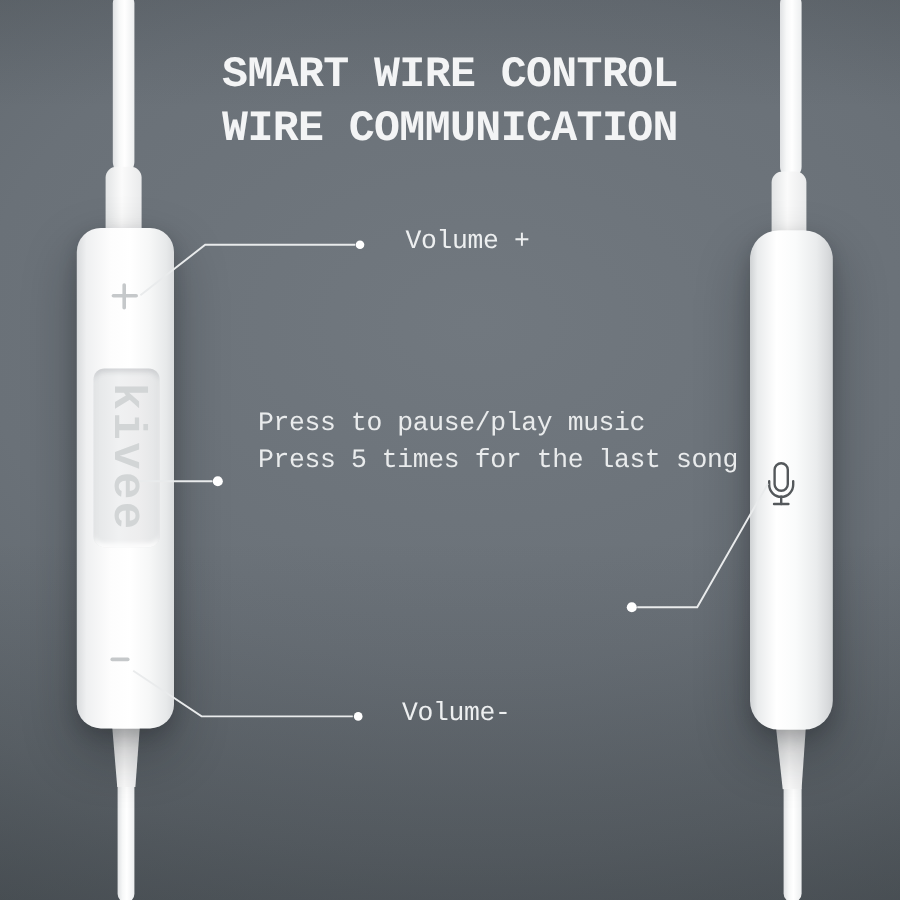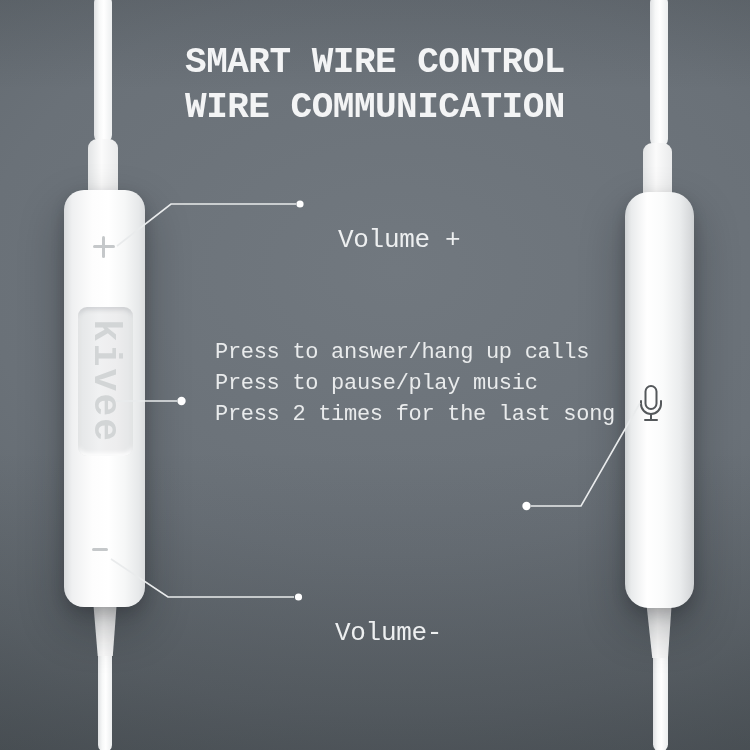--- a/index.html
+++ b/index.html
@@ -40,21 +40,21 @@
   .plus-h{left:29px;top:55px;width:22px;height:3px;}
   .plus-v{left:38px;top:46px;width:3px;height:22px;}
   .minus-b{left:28px;top:358px;width:16px;height:3px;}
   
   .remote-side{position:absolute;left:625px;top:192px;width:69px;height:416px;border-radius:24px;
     background:linear-gradient(90deg,#cfd2d4 0%,#e9ebec 9%,#ffffff 32%,#fafbfb 55%,#eaeced 80%,#d8dadc 94%,#cdd0d2 100%);
     box-shadow:0 20px 45px rgba(15,18,22,.32),0 6px 14px rgba(15,18,22,.18);}
   .mic-svg{position:absolute;left:6px;top:190px;width:40px;height:48px;}
   
   .callouts{position:absolute;left:0;top:0;pointer-events:none;}
-  .label{position:absolute;color:#edeff0;font-size:26px;letter-spacing:-.3px;white-space:nowrap;margin-top:36px;}
+  .label{position:absolute;color:#edeff0;font-size:22px;letter-spacing:-.3px;white-space:nowrap;}
   .lbl-volup{left:338px;top:189px;}
   .lbl-voldown{left:335px;top:582px;}
   .lbl-mic{left:369px;top:490px;}
   .instructions{position:absolute;left:215px;top:337px;color:#e9ebec;font-size:22px;
     letter-spacing:-.3px;line-height:31px;white-space:nowrap;}
 </style>
 </head>
 <body>
 
 <div class="stage">
@@ -104,19 +104,18 @@
     <g fill="#ffffff" stroke="none">
       <circle cx="300" cy="204" r="3.6"></circle>
       <circle cx="181.5" cy="401" r="4.2"></circle>
       <circle cx="298.5" cy="597" r="3.6"></circle>
       <circle cx="526.5" cy="506" r="4.2"></circle>
     </g>
   </svg>
 
   <div class="label lbl-volup">Volume +</div>
   <div class="instructions">
-    <div>Press to answer/hang up calls</div>
     <div>Press to pause/play music</div>
-    <div>Press 2 times for the last song</div>
+    <div>Press 5 times for the last song</div>
   </div>
   <div class="label lbl-voldown">Volume-</div>
 
 </div>
 
 </body></html>

